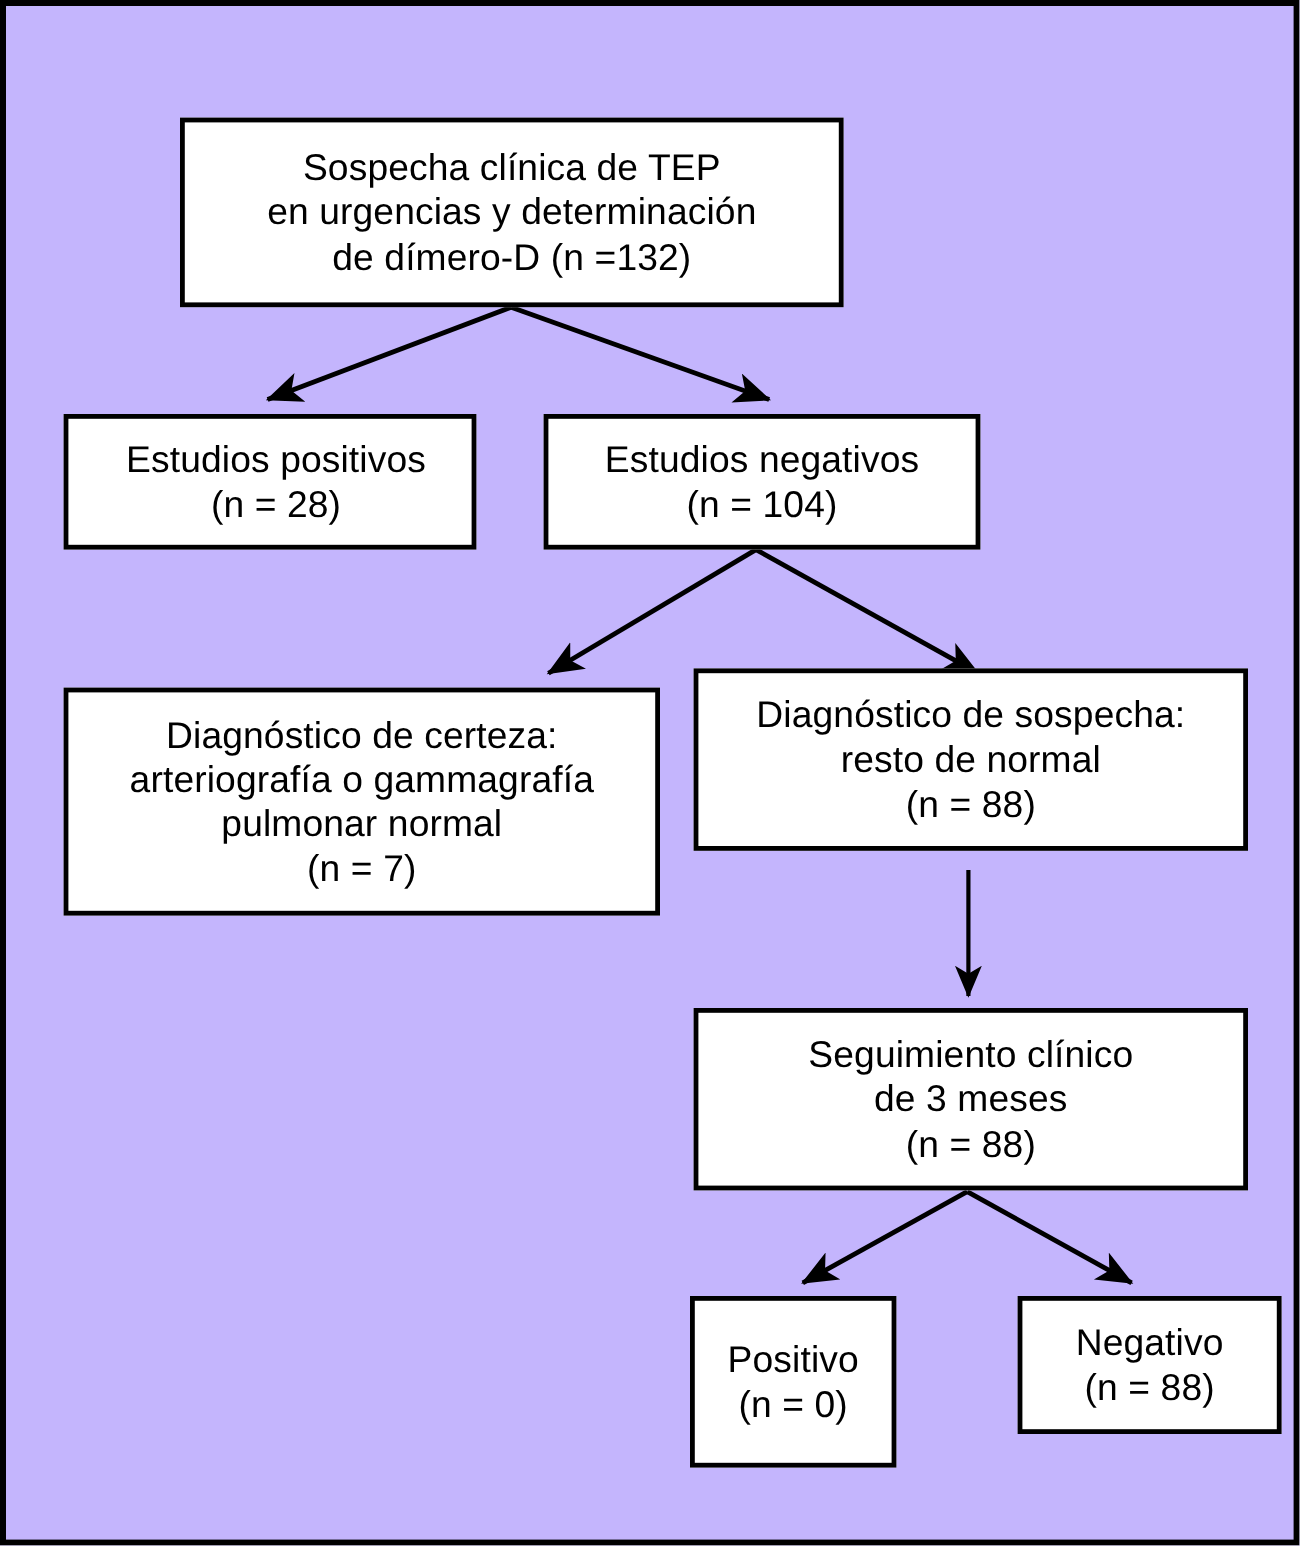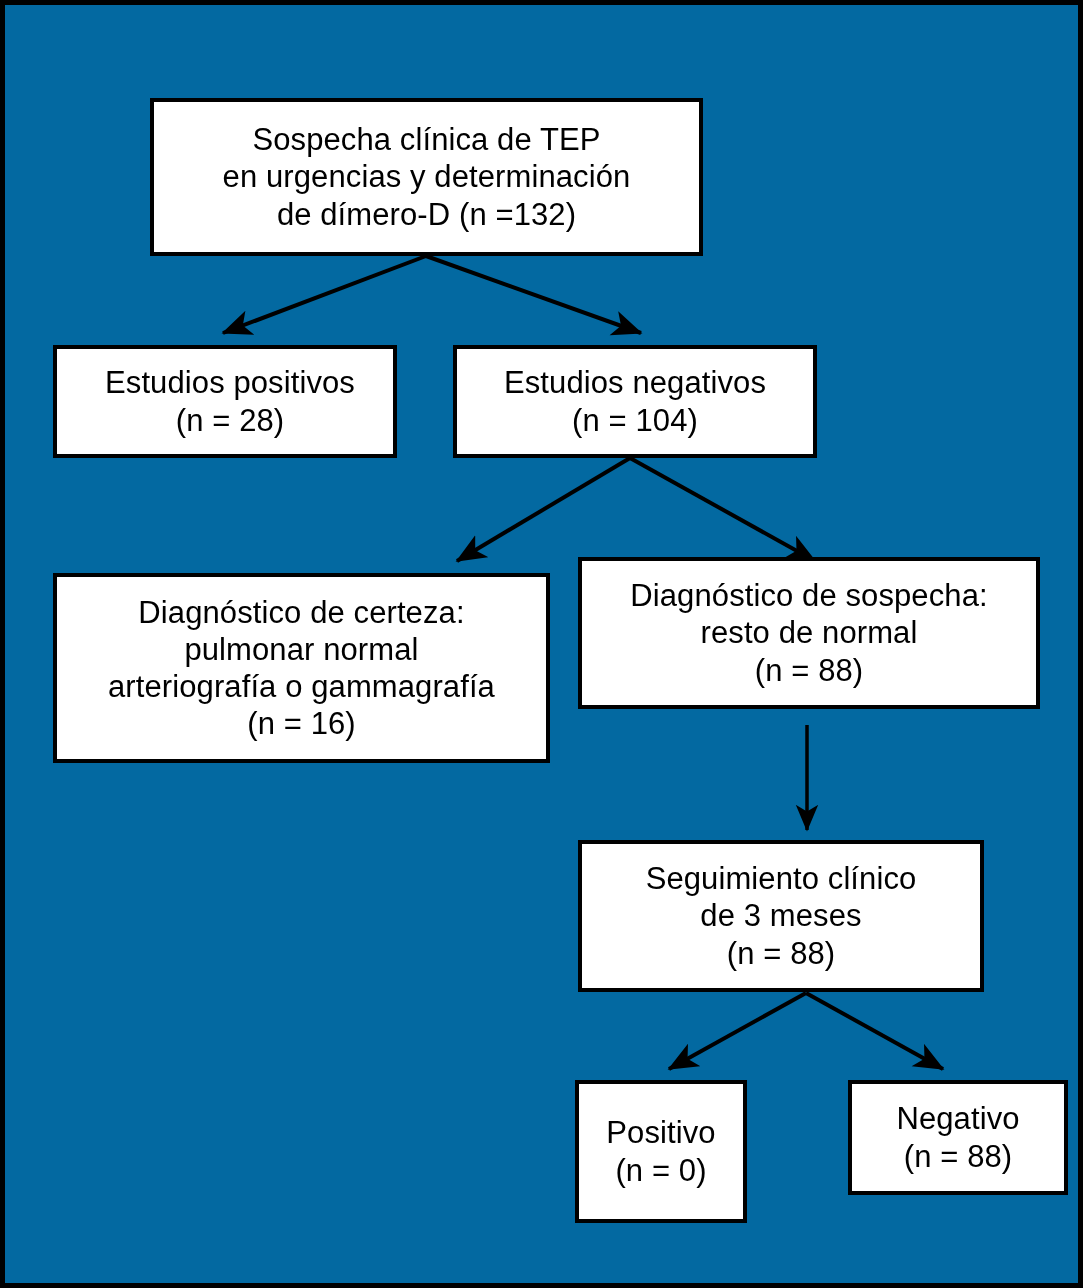--- a/index.html
+++ b/index.html
@@ -4,21 +4,21 @@
 <style>
   html, body {
     margin: 0;
     padding: 0;
     background: #ffffff;
   }
   #canvas {
     position: relative;
     width: 1083px;
     height: 1288px;
-    background: #0369a1;
+    background: #c4b5fd;
     border: 5px solid #000000;
     box-sizing: border-box;
     font-family: "Liberation Sans", sans-serif;
     overflow: hidden;
   }
   .node {
     position: absolute;
     background: #ffffff;
     border: 4px solid #000000;
     box-sizing: border-box;
@@ -47,21 +47,21 @@
     height: 1288px;
     pointer-events: none;
   }
 
   
   #node-suspicion   { left: 145px; top: 93px;   width: 553px; height: 158px; }
   #node-pos-studies { left: 48px;  top: 340px;  width: 344px; height: 113px; padding-left: 16px; }
   #node-neg-studies { left: 448px; top: 340px;  width: 364px; height: 113px; }
   #node-certainty   { left: 48px;  top: 568px;  width: 497px; height: 190px; }
   #node-suspected   { left: 573px; top: 552px;  width: 462px; height: 152px; }
-  #node-followup    { left: 573px; top: 835px;  width: 406px; height: 152px; }
+  #node-followup    { left: 573px; top: 835px;  width: 462px; height: 152px; }
   #node-positive    { left: 570px; top: 1075px; width: 172px; height: 143px; }
   #node-negative    { left: 843px; top: 1075px; width: 220px; height: 115px; }
 </style>
 </head>
 <body>
 
 <div id="canvas">
 
   <svg id="edges" viewBox="0 0 1083 1288" xmlns="http://www.w3.org/2000/svg">
     <defs>
@@ -103,23 +103,23 @@
   <div class="node" id="node-neg-studies">
     <div class="lines">
       <span class="ln">Estudios negativos</span>
       <span class="ln">(n = 104)</span>
     </div>
   </div>
 
   <div class="node" id="node-certainty">
     <div class="lines">
       <span class="ln">Diagnóstico de certeza:</span>
+      <span class="ln">arteriografía o gammagrafía</span>
       <span class="ln">pulmonar normal</span>
-      <span class="ln">arteriografía o gammagrafía</span>
-      <span class="ln">(n = 16)</span>
+      <span class="ln">(n = 7)</span>
     </div>
   </div>
 
   <div class="node" id="node-suspected">
     <div class="lines">
       <span class="ln">Diagnóstico de sospecha:</span>
       <span class="ln">resto de normal</span>
       <span class="ln">(n = 88)</span>
     </div>
   </div>

